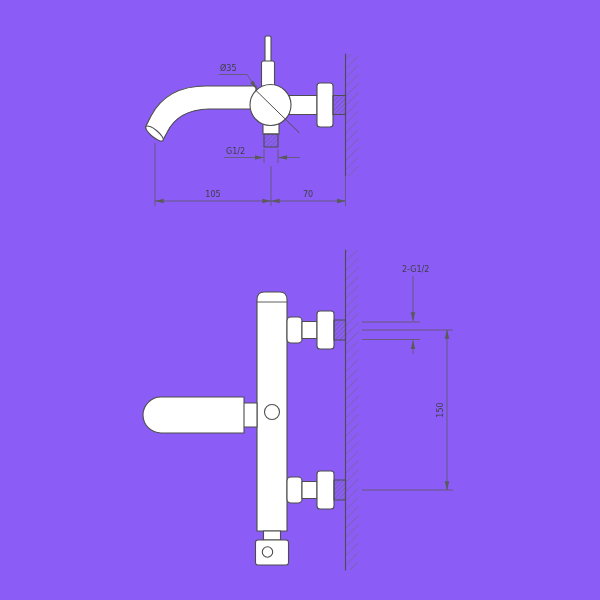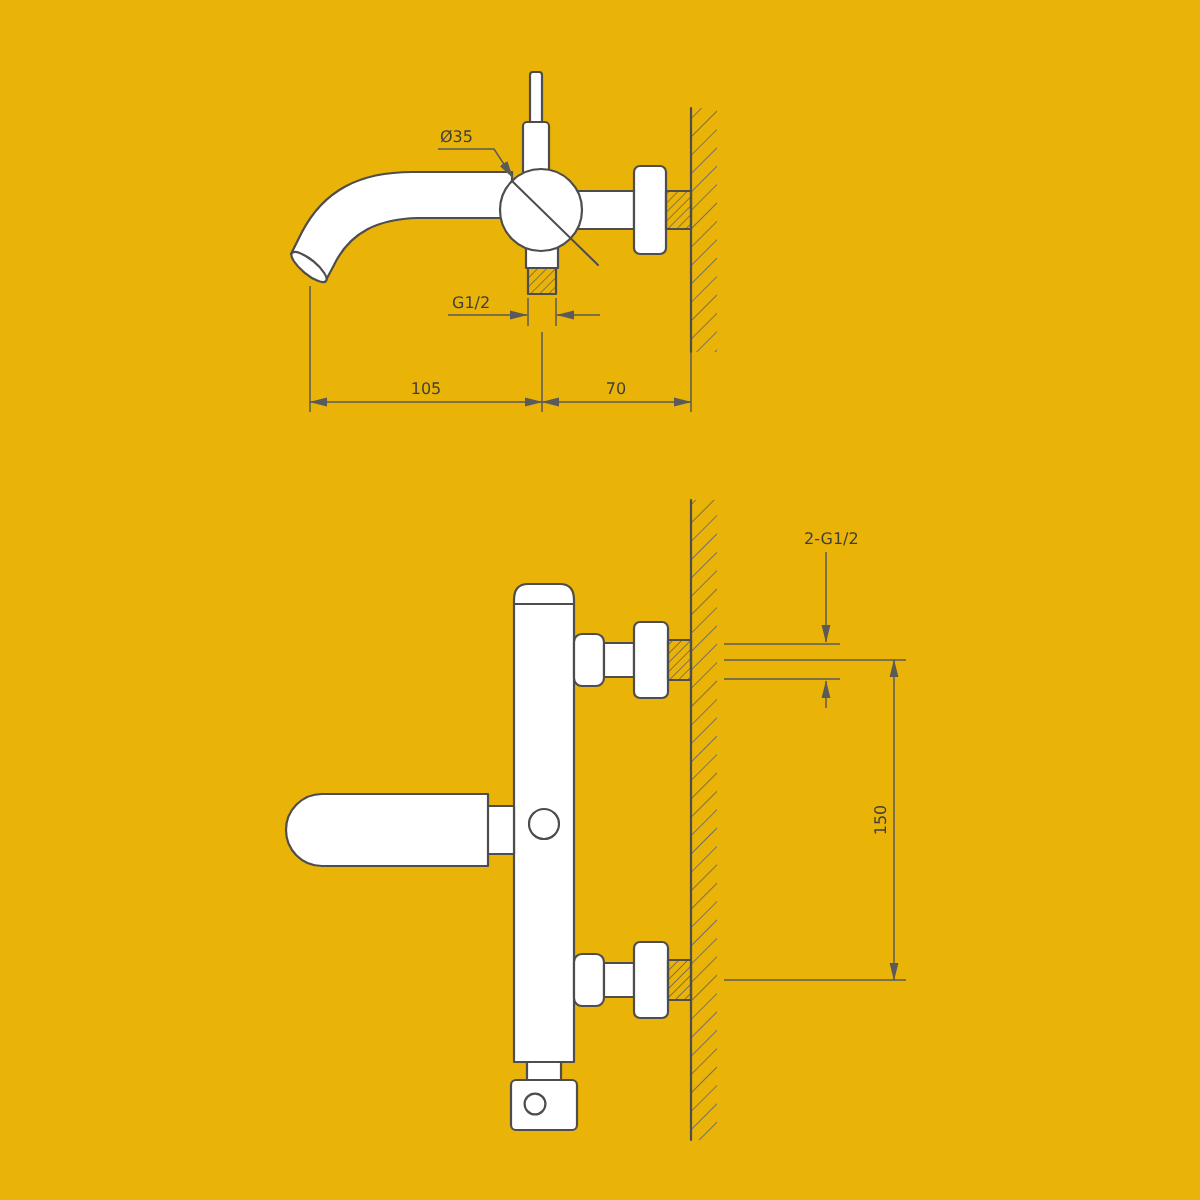--- a/index.html
+++ b/index.html
@@ -6,21 +6,21 @@
     margin: 0;
     padding: 0;
     background: #ffffff;
     width: 600px;
     height: 600px;
     font-family: "DejaVu Sans", sans-serif;
   }
   .page {
     width: 600px;
     height: 600px;
-    background: #eab308;
+    background: #8b5cf6;
     position: relative;
     overflow: hidden;
   }
   svg { display: block; }
   
   .obj {
     stroke: #4d4d4d;
     stroke-width: 1.1;
     fill: none;
     stroke-linejoin: round;

